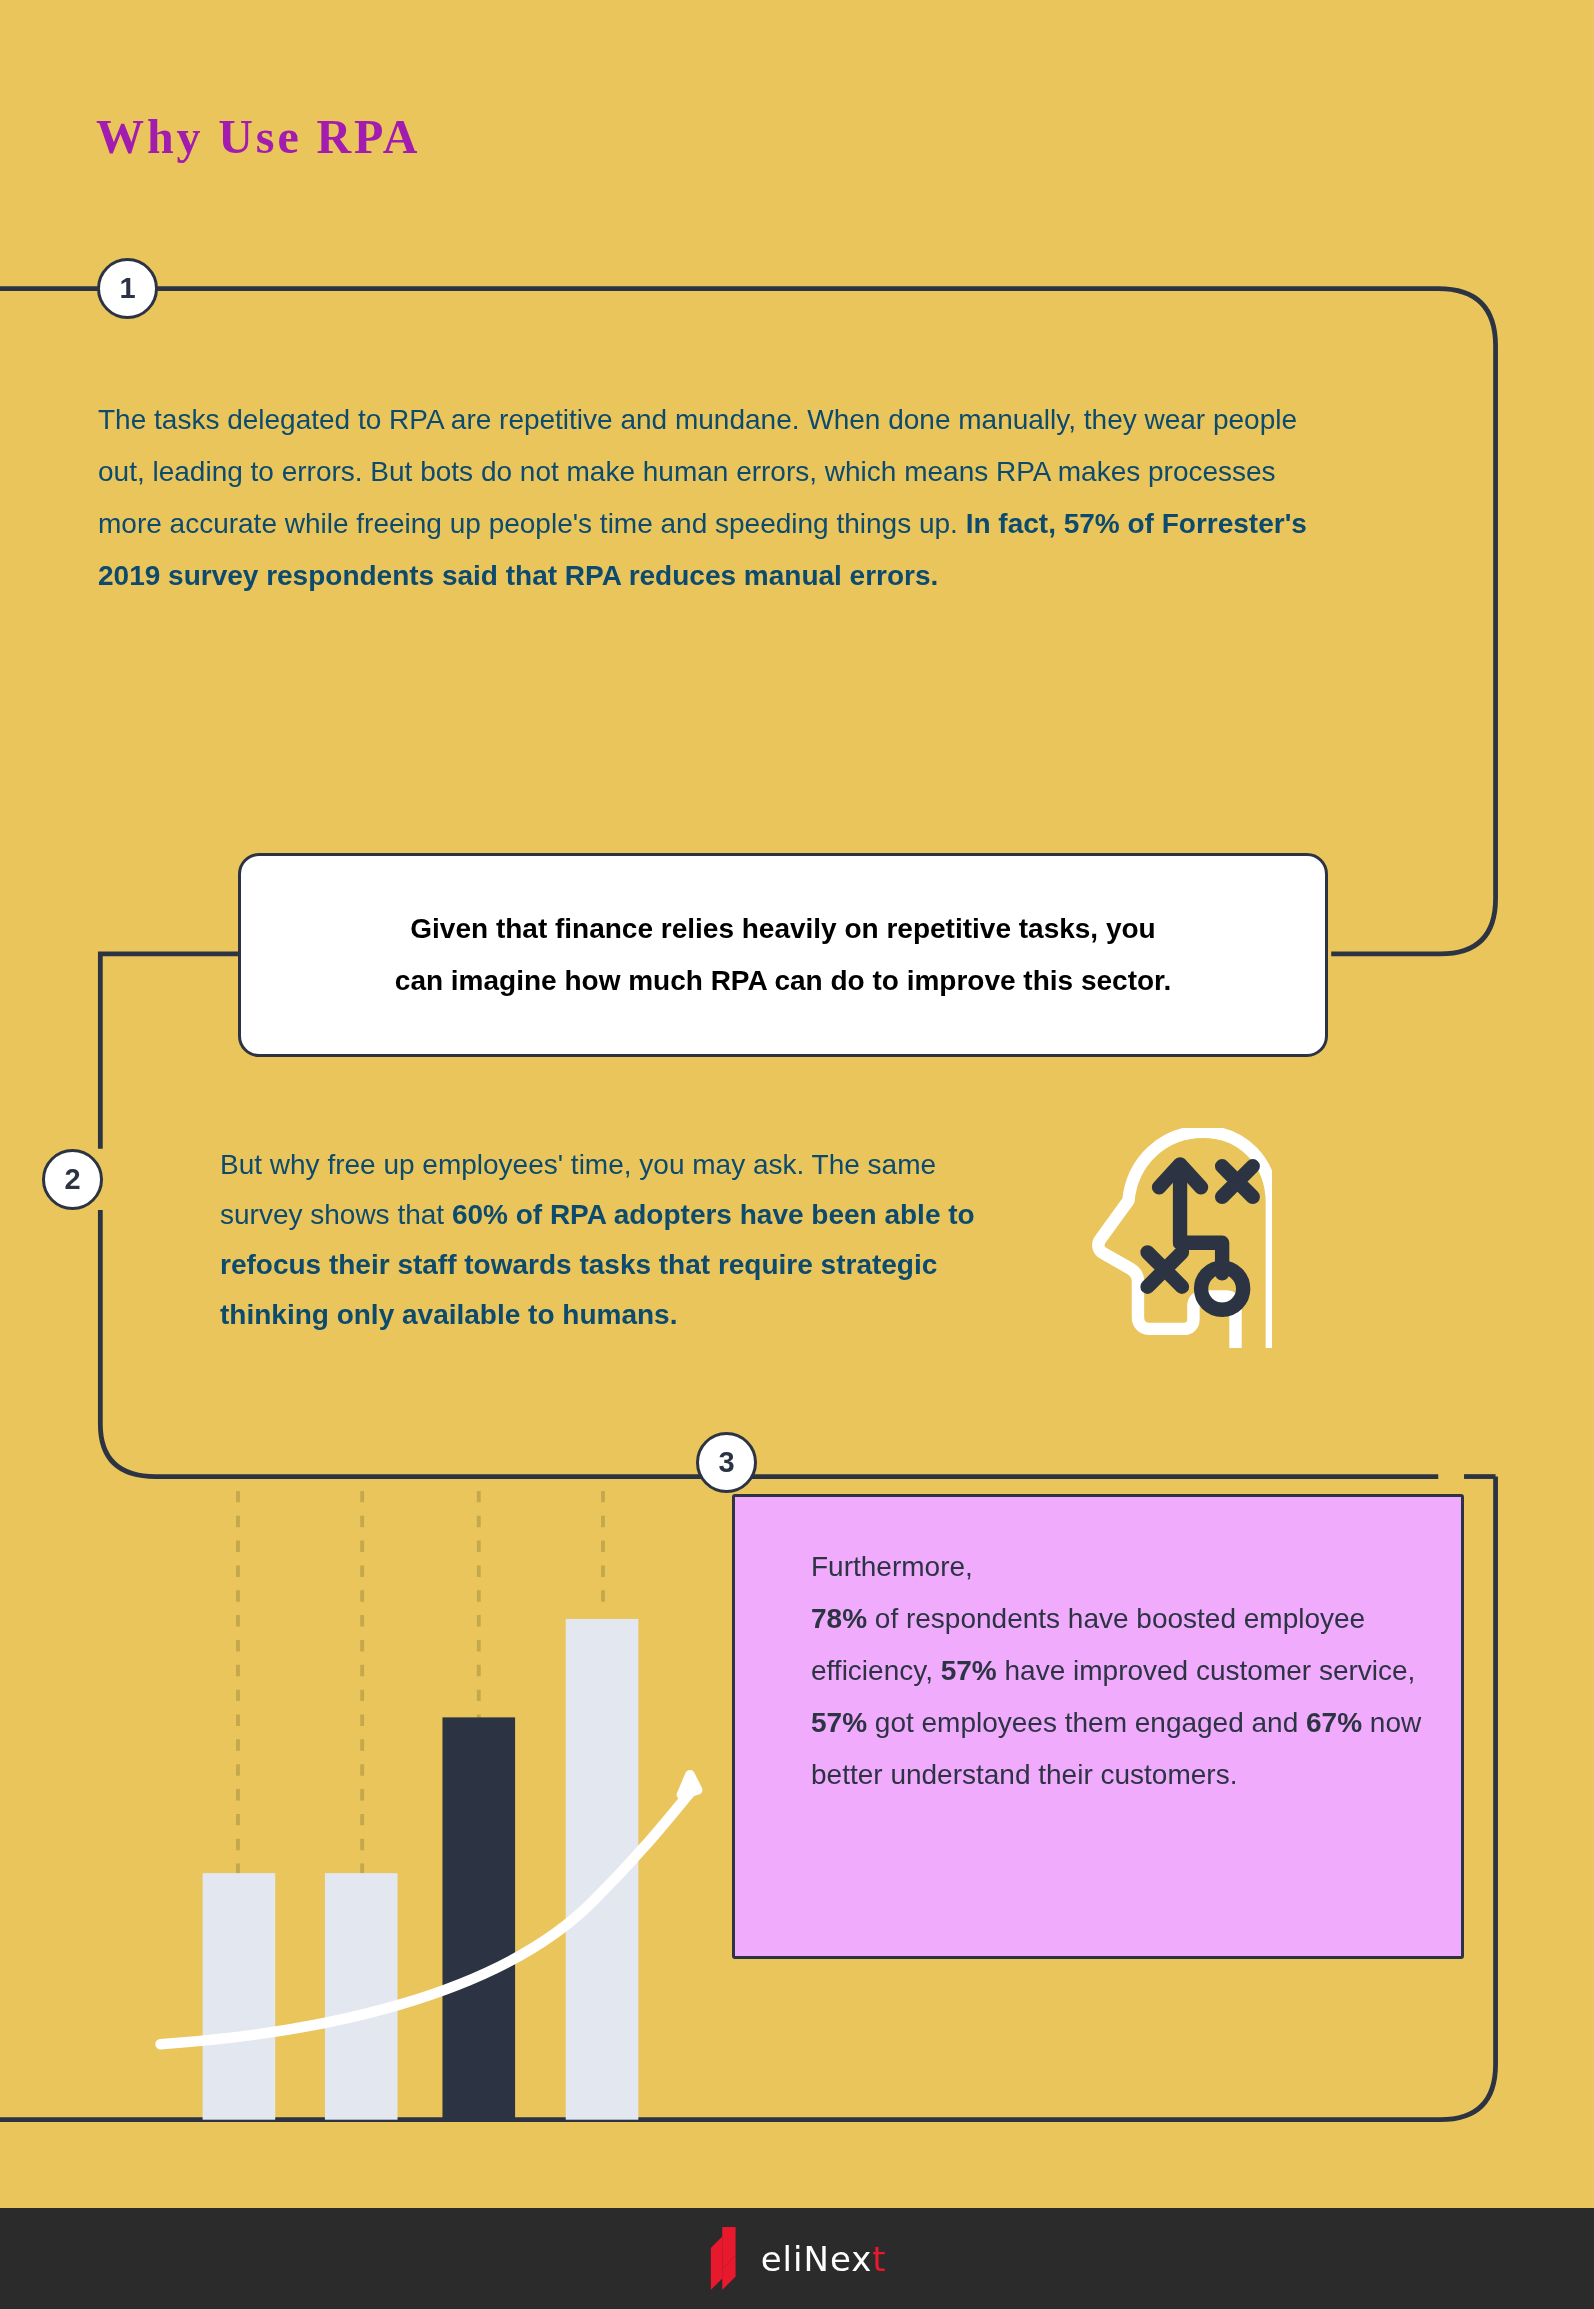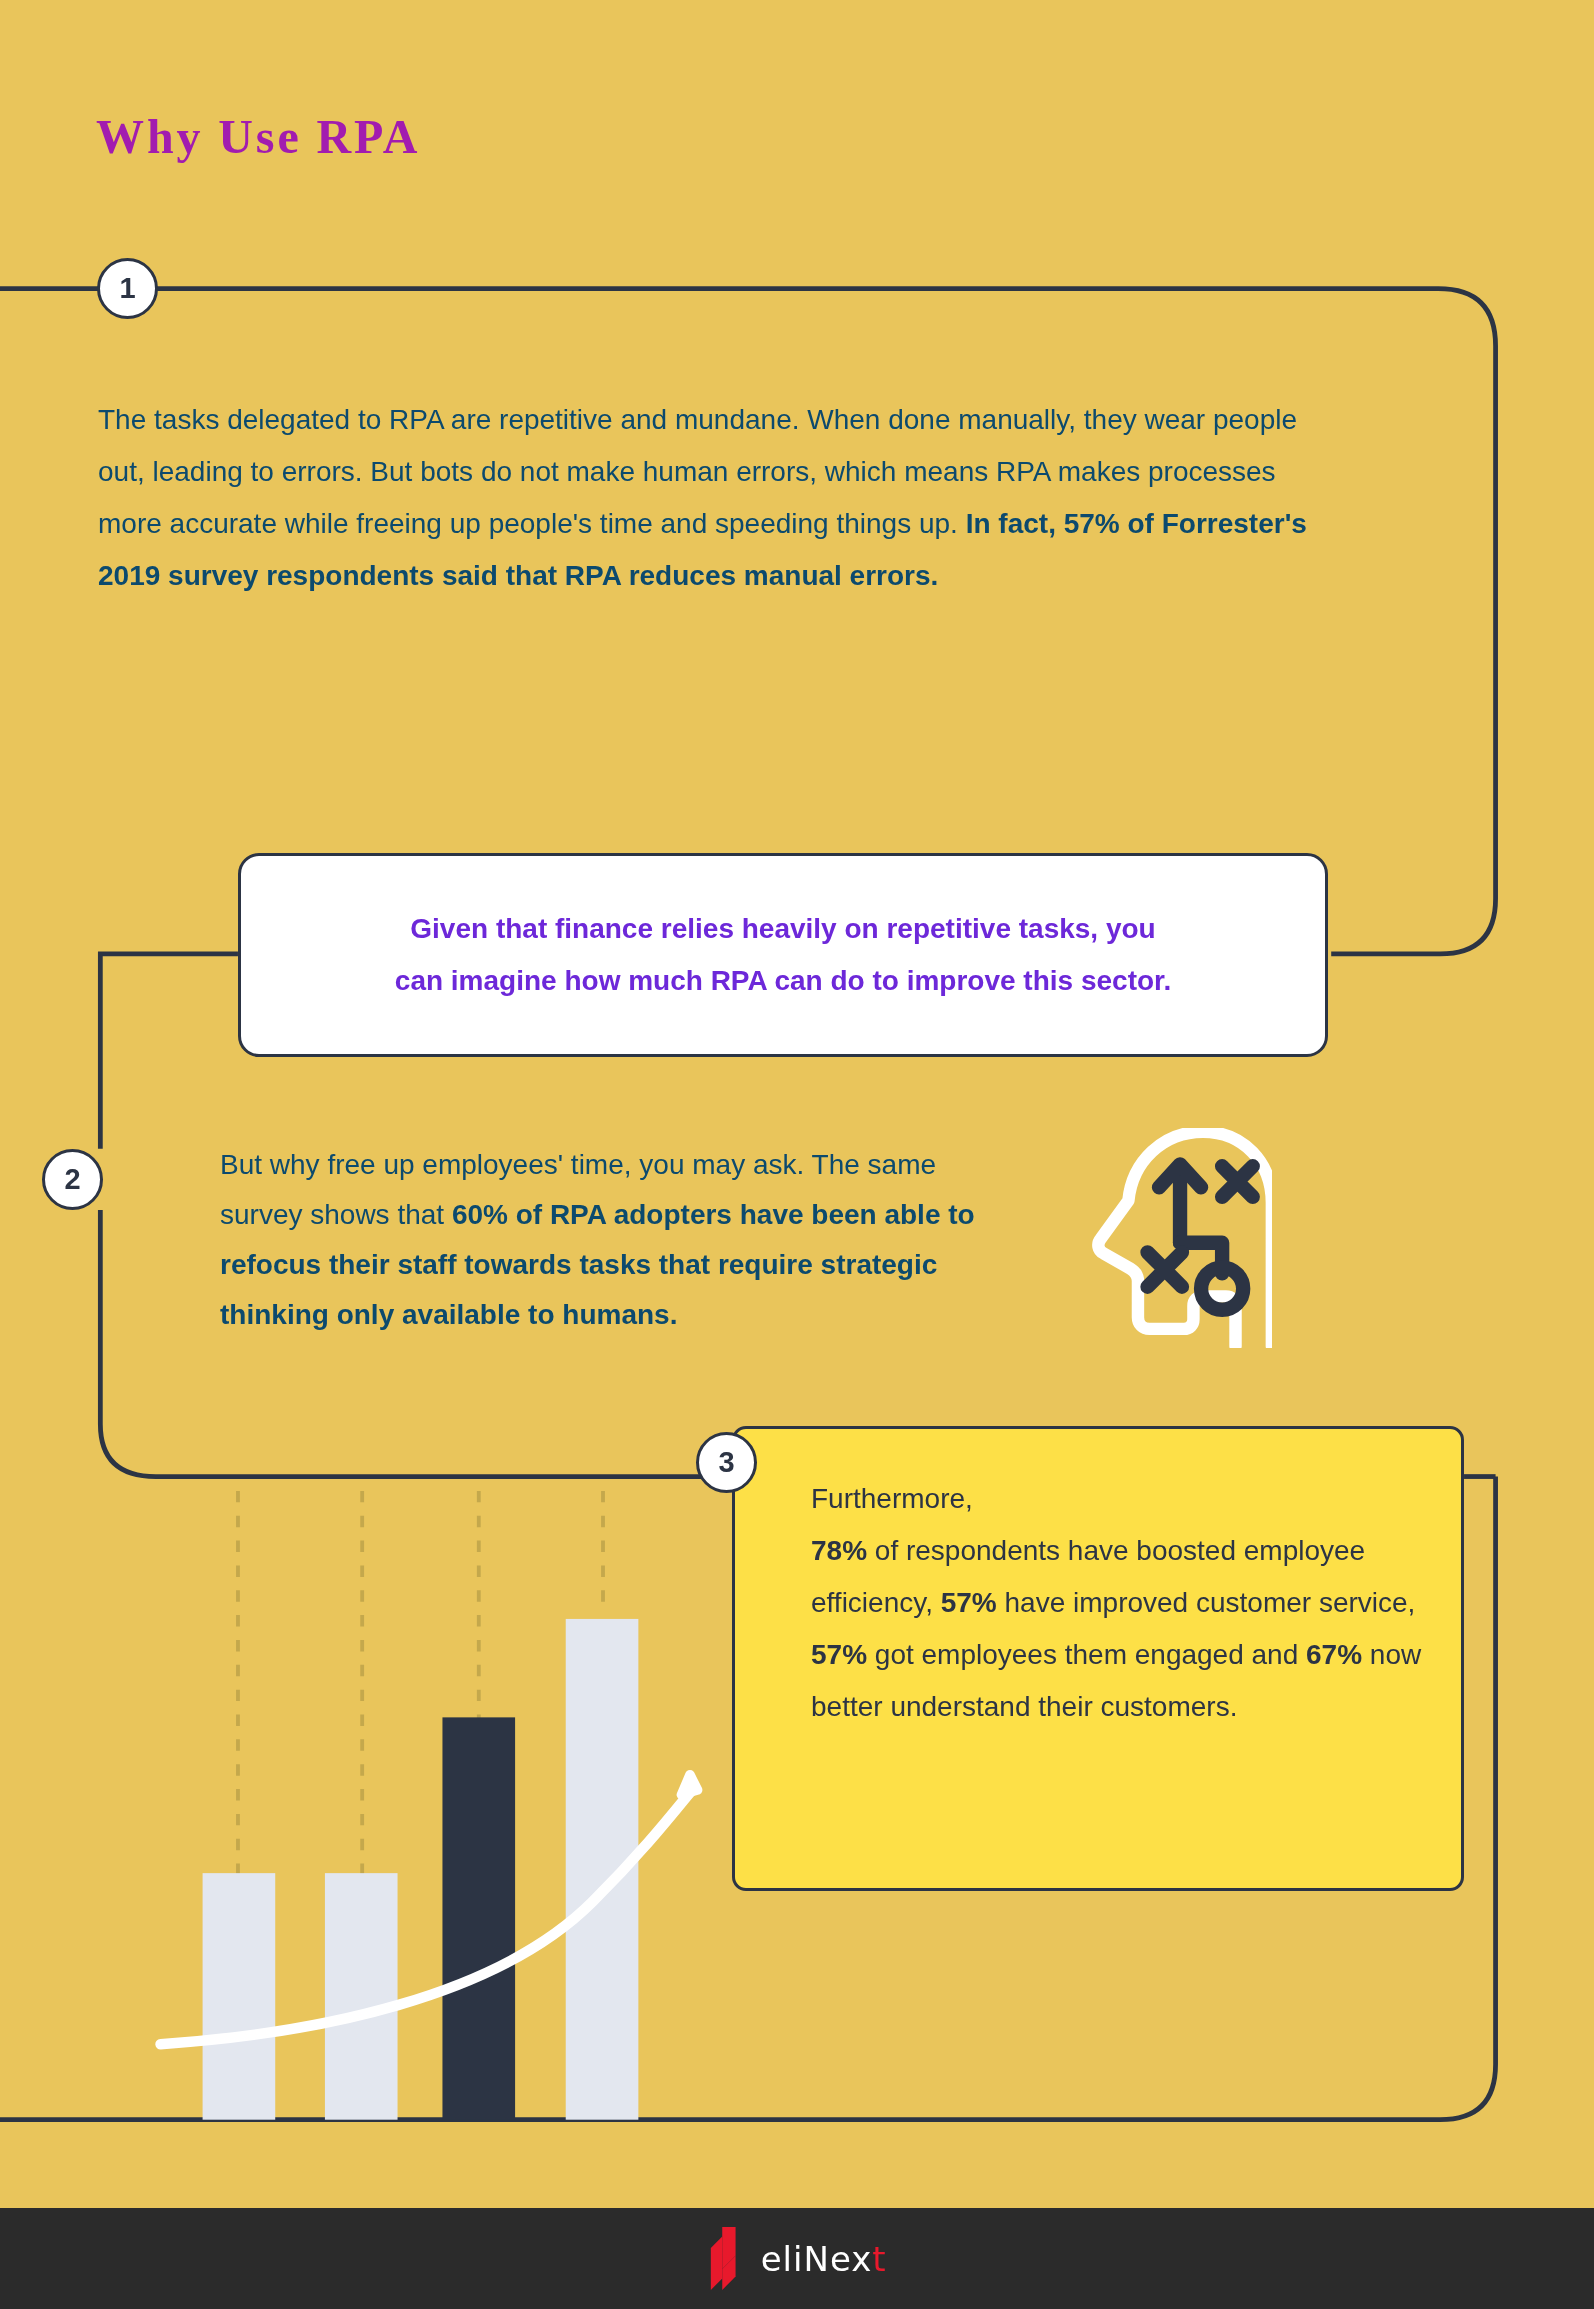--- a/index.html
+++ b/index.html
@@ -123,34 +123,34 @@
     z-index: 8;
     display: flex;
     align-items: center;
     justify-content: center;
   }
   #quote-text {
     text-align: center;
     font-size: 28px;
     line-height: 52px;
     font-weight: 700;
-    color: #6d28d9;
+    color: #000000;
     width: 793px;
   }
 
   
   #stats-box {
     position: absolute;
     left: 732px;
-    top: 1426px;
+    top: 1494px;
     width: 732px;
     height: 465px;
-    background: #fde047;
+    background: #f0abfc;
     border: 3.8px solid #2c3444;
-    border-radius: 14px;
+    border-radius: 3px;
     box-sizing: border-box;
     z-index: 8;
   }
   #stats-text {
     position: absolute;
     left: 76px;
     top: 44px;
     width: 612px;
     font-size: 28px;
     line-height: 52px;

